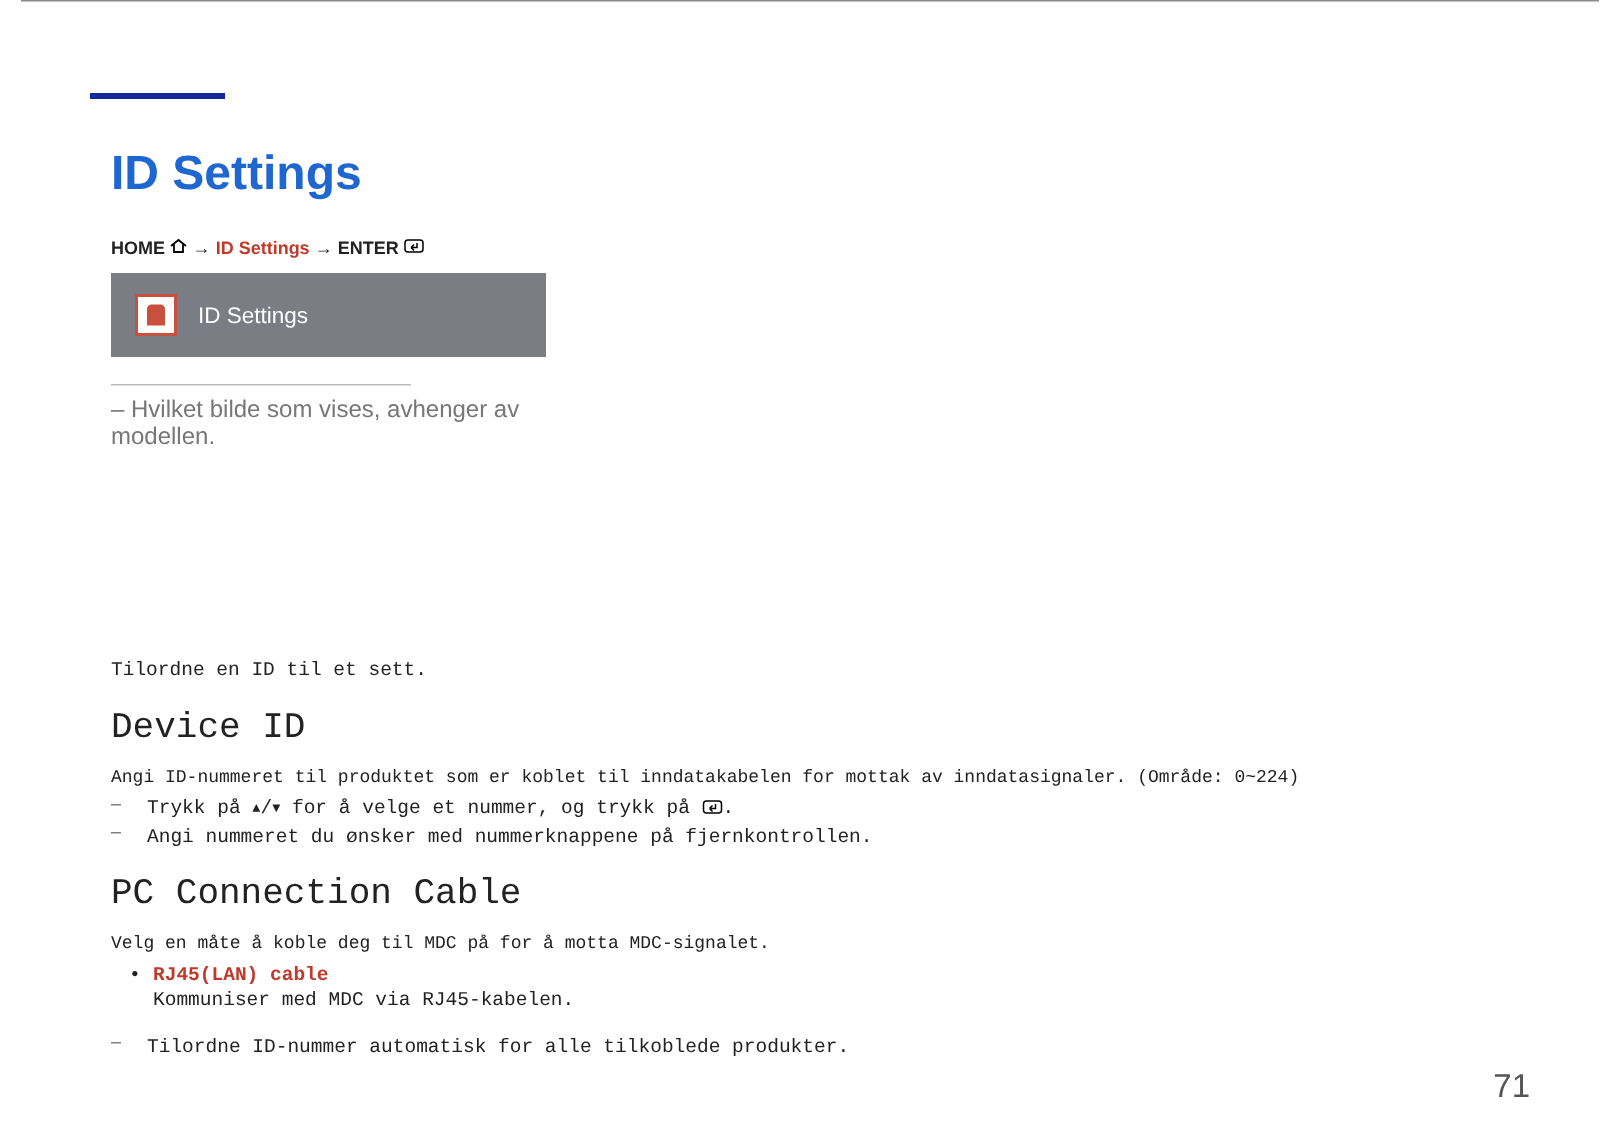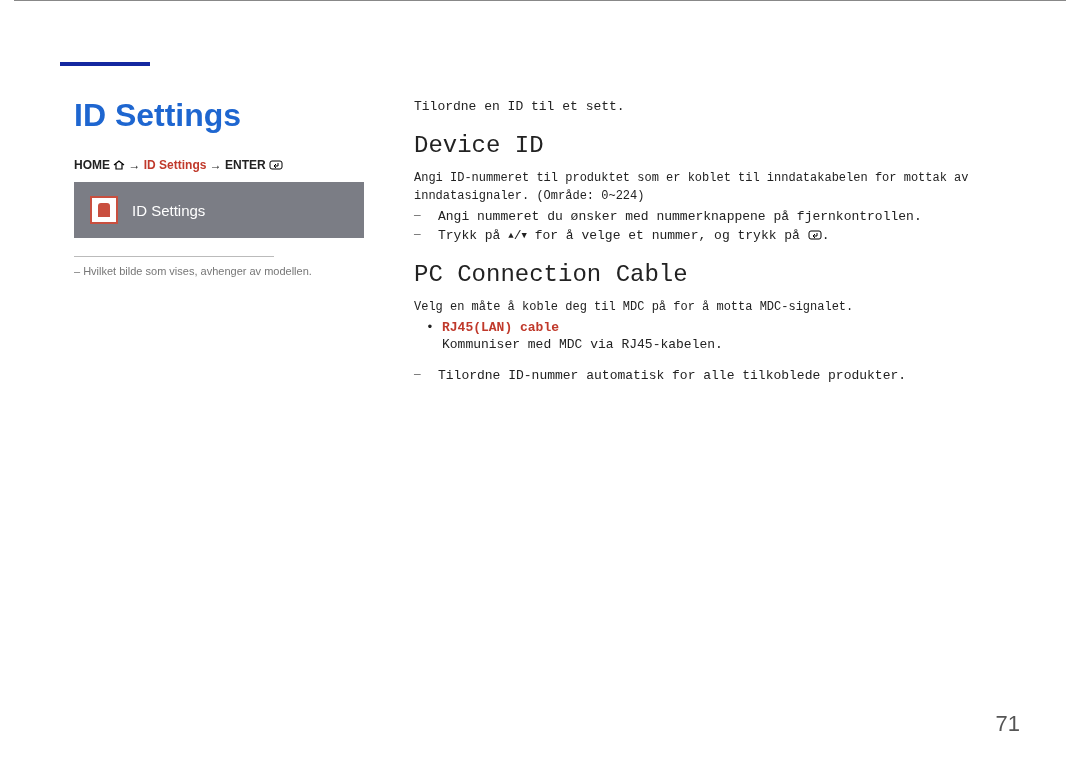--- a/index.html
+++ b/index.html
@@ -9,20 +9,21 @@
     font-family: Arial, Helvetica, sans-serif;
     color: #222;
     background: #fff;
     position: relative;
   }
   .page {
     padding: 70px 60px 40px 60px;
     display: flex;
     border-top: 1px solid #888;
     margin: 0 14px;
+    flex-direction: column;
   }
   .accent-bar {
     position: absolute;
     left: 60px;
     top: 62px;
     width: 90px;
     height: 4px;
     background: #1428a0;
   }
   .left-col {
@@ -75,21 +76,21 @@
     border-radius: 3px 3px 0 0;
   }
   .card-label { font-size: 15px; }
   .divider-small {
     width: 200px;
     border: none;
     border-top: 1px solid #bbb;
     margin-bottom: 8px;
   }
   .note {
-    font-size: 11px;
+    font-size: 16px;
     color: #777;
     margin-bottom: 0;
   }
   .intro {
     font-size: 13px;
     margin-bottom: 18px;
   }
   .h2 {
     font-size: 24px;
     font-weight: 500;
@@ -194,27 +195,27 @@
     <hr class="divider-small">
     <div class="note">– Hvilket bilde som vises, avhenger av modellen.</div>
   </div>
 
   <div class="right-col">
     <div class="intro">Tilordne en ID til et sett.</div>
 
     <h2 class="h2">Device ID</h2>
     <div class="body">Angi ID-nummeret til produktet som er koblet til inndatakabelen for mottak av inndatasignaler. (Område: 0~224)</div>
     <ul class="dash-list">
-      <li>Angi nummeret du ønsker med nummerknappene på fjernkontrollen.</li>
       <li>
         <span>Trykk på </span><span class="tri">▲</span>/<span class="tri">▼</span><span> for å velge et nummer, og trykk på </span><span><svg width="14" height="10" viewBox="0 0 14 10" style="vertical-align:-1px">
               <rect x="1" y="1" width="12" height="8" rx="2" fill="none" stroke="#000" stroke-width="1"></rect>
               <path d="M9 3 V6 H5 M5 6 L7 4 M5 6 L7 8" fill="none" stroke="#000" stroke-width="1"></path>
             </svg></span><span>.</span>
       </li>
+      <li>Angi nummeret du ønsker med nummerknappene på fjernkontrollen.</li>
     </ul>
 
     <h2 class="h2">PC Connection Cable</h2>
     <div class="body">Velg en måte å koble deg til MDC på for å motta MDC-signalet.</div>
     <ul class="bullet-list">
       <li>
         <span class="option-title">RJ45(LAN) cable</span>
         <span class="option-desc">Kommuniser med MDC via RJ45-kabelen.</span>
       </li>
     </ul>

